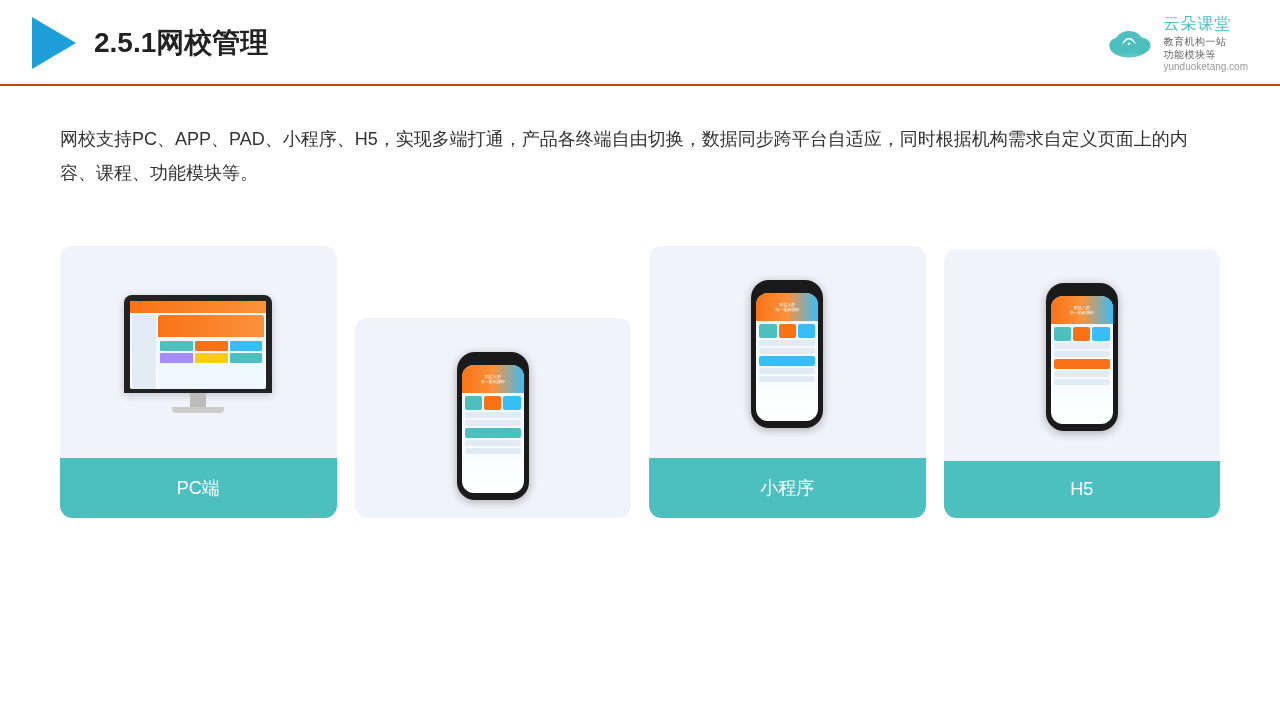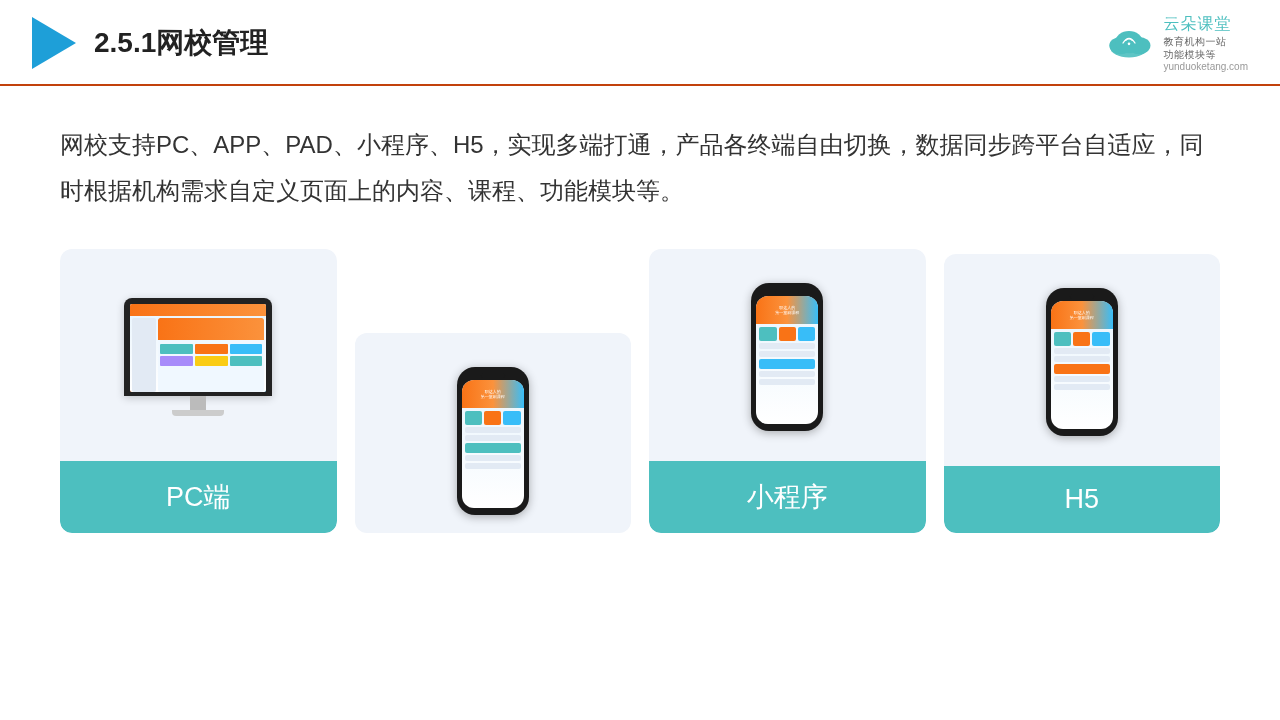--- a/index.html
+++ b/index.html
@@ -71,24 +71,24 @@
     .brand-url {
       font-size: 10px;
       color: #999;
     }
 
     
     .content {
       padding: 36px 60px 30px 60px;
     }
     .description {
-      font-size: 24px;
+      font-size: 18px;
       color: #333;
       line-height: 1.9;
-      margin-bottom: 36px;
+      margin-bottom: 56px;
     }
 
     
     .cards-row {
       display: flex;
       gap: 18px;
       align-items: flex-end;
     }
     .card {
       flex: 1;
@@ -106,21 +106,21 @@
       display: flex;
       align-items: center;
       justify-content: center;
       padding: 16px 12px 0 12px;
     }
     .card-label {
       width: 100%;
       background: #4DBFBF;
       color: #fff;
       text-align: center;
-      font-size: 27px;
+      font-size: 18px;
       font-weight: 500;
       padding: 18px 0;
       border-radius: 0 0 12px 12px;
       margin-top: 12px;
     }
 
     
     
     .monitor {
       display: flex;

